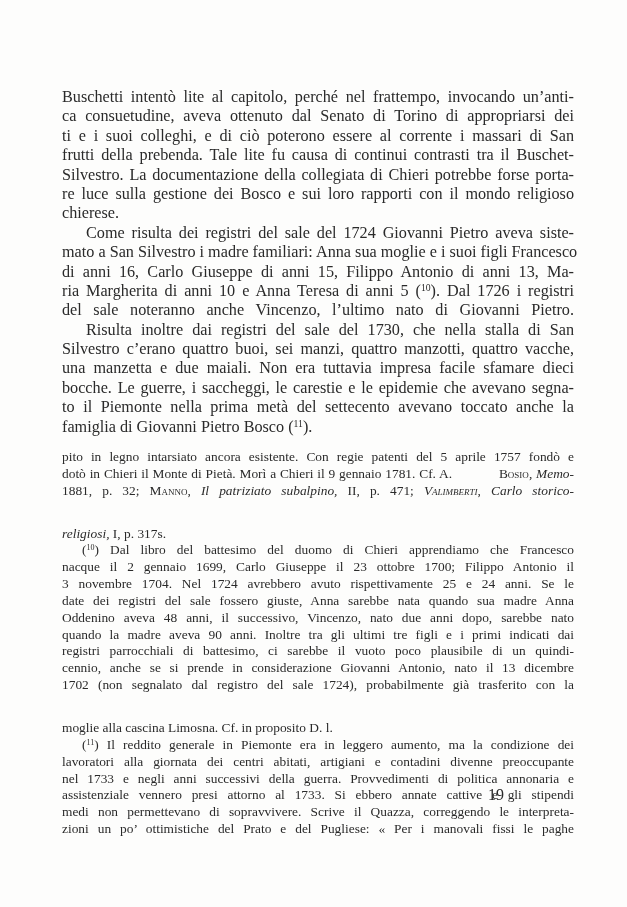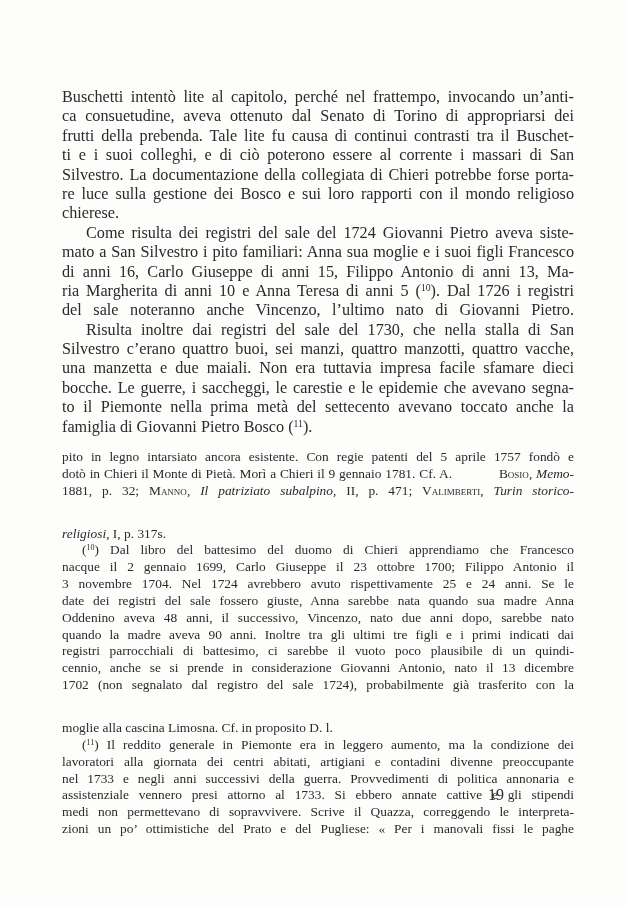--- a/index.html
+++ b/index.html
@@ -80,43 +80,43 @@
     }
   </style>
 </head>
 <body>
 
 <div class="page">
 
   <div class="main-text">
     <span class="line">Buschetti intentò lite al capitolo, perché nel frattempo, invocando un’anti-</span>
     <span class="line">ca consuetudine, aveva ottenuto dal Senato di Torino di appropriarsi dei</span>
+    <span class="line">ti e i suoi colleghi, e di ciò poterono essere al corrente i massari di San</span>
     <span class="line">frutti della prebenda. Tale lite fu causa di continui contrasti tra il Buschet-</span>
-    <span class="line">ti e i suoi colleghi, e di ciò poterono essere al corrente i massari di San</span>
     <span class="line">Silvestro. La documentazione della collegiata di Chieri potrebbe forse porta-</span>
     <span class="line">re luce sulla gestione dei Bosco e sui loro rapporti con il mondo religioso</span>
     <span class="line last">chierese.</span>
     <span class="line indent">Come risulta dei registri del sale del 1724 Giovanni Pietro aveva siste-</span>
-    <span class="line">mato a San Silvestro i pito familiari: Anna sua moglie e i suoi figli Francesco</span>
+    <span class="line">mato a San Silvestro i madre familiari: Anna sua moglie e i suoi figli Francesco</span>
     <span class="line">di anni 16, Carlo Giuseppe di anni 15, Filippo Antonio di anni 13, Ma-</span>
     <span class="line"><span>ria Margherita di anni 10 e Anna Teresa di anni 5 (</span><sup>10</sup><span>). Dal 1726 i registri</span></span>
     <span class="line">del sale noteranno anche Vincenzo, l’ultimo nato di Giovanni Pietro.</span>
     <span class="line indent">Risulta inoltre dai registri del sale del 1730, che nella stalla di San</span>
     <span class="line">Silvestro c’erano quattro buoi, sei manzi, quattro manzotti, quattro vacche,</span>
     <span class="line">una manzetta e due maiali. Non era tuttavia impresa facile sfamare dieci</span>
     <span class="line">bocche. Le guerre, i saccheggi, le carestie e le epidemie che avevano segna-</span>
     <span class="line">to il Piemonte nella prima metà del settecento avevano toccato anche la</span>
     <span class="line last"><span>famiglia di Giovanni Pietro Bosco (</span><sup>11</sup><span>).</span></span>
   </div>
 
   <div class="footnotes">
 
     <span class="line">pito in legno intarsiato ancora esistente. Con regie patenti del 5 aprile 1757 fondò e</span>
     <span class="line"><span>dotò in Chieri il Monte di Pietà. Morì a Chieri il 9 gennaio 1781. Cf. A. </span><span style="font-variant: small-caps; margin-left: 43px;">Bosio</span><span>, </span><i>Memo-</i></span>
-    <span class="line"><span>1881, p. 32; </span><span style="font-variant: small-caps;">Manno</span><span>, </span><i>Il patriziato subalpino,</i><span> II, p. 471; </span><span style="font-variant: small-caps;">Valimberti</span><span>, </span><i>Turin storico-</i></span>
+    <span class="line"><span>1881, p. 32; </span><span style="font-variant: small-caps;">Manno</span><span>, </span><i>Il patriziato subalpino,</i><span> II, p. 471; </span><span style="font-variant: small-caps; font-style: italic;">Valimberti</span><span>, </span><i>Carlo storico-</i></span>
     <span class="line last"><i>religiosi,</i><span> I, p. 317s.</span></span>
 
     <span class="line indent">(<sup>10</sup><span>) Dal libro del battesimo del duomo di Chieri apprendiamo che Francesco</span></span>
     <span class="line">nacque il 2 gennaio 1699, Carlo Giuseppe il 23 ottobre 1700; Filippo Antonio il</span>
     <span class="line">3 novembre 1704. Nel 1724 avrebbero avuto rispettivamente 25 e 24 anni. Se le</span>
     <span class="line">date dei registri del sale fossero giuste, Anna sarebbe nata quando sua madre Anna</span>
     <span class="line">Oddenino aveva 48 anni, il successivo, Vincenzo, nato due anni dopo, sarebbe nato</span>
     <span class="line">quando la madre aveva 90 anni. Inoltre tra gli ultimi tre figli e i primi indicati dai</span>
     <span class="line">registri parrocchiali di battesimo, ci sarebbe il vuoto poco plausibile di un quindi-</span>
     <span class="line">cennio, anche se si prende in considerazione Giovanni Antonio, nato il 13 dicembre</span>

